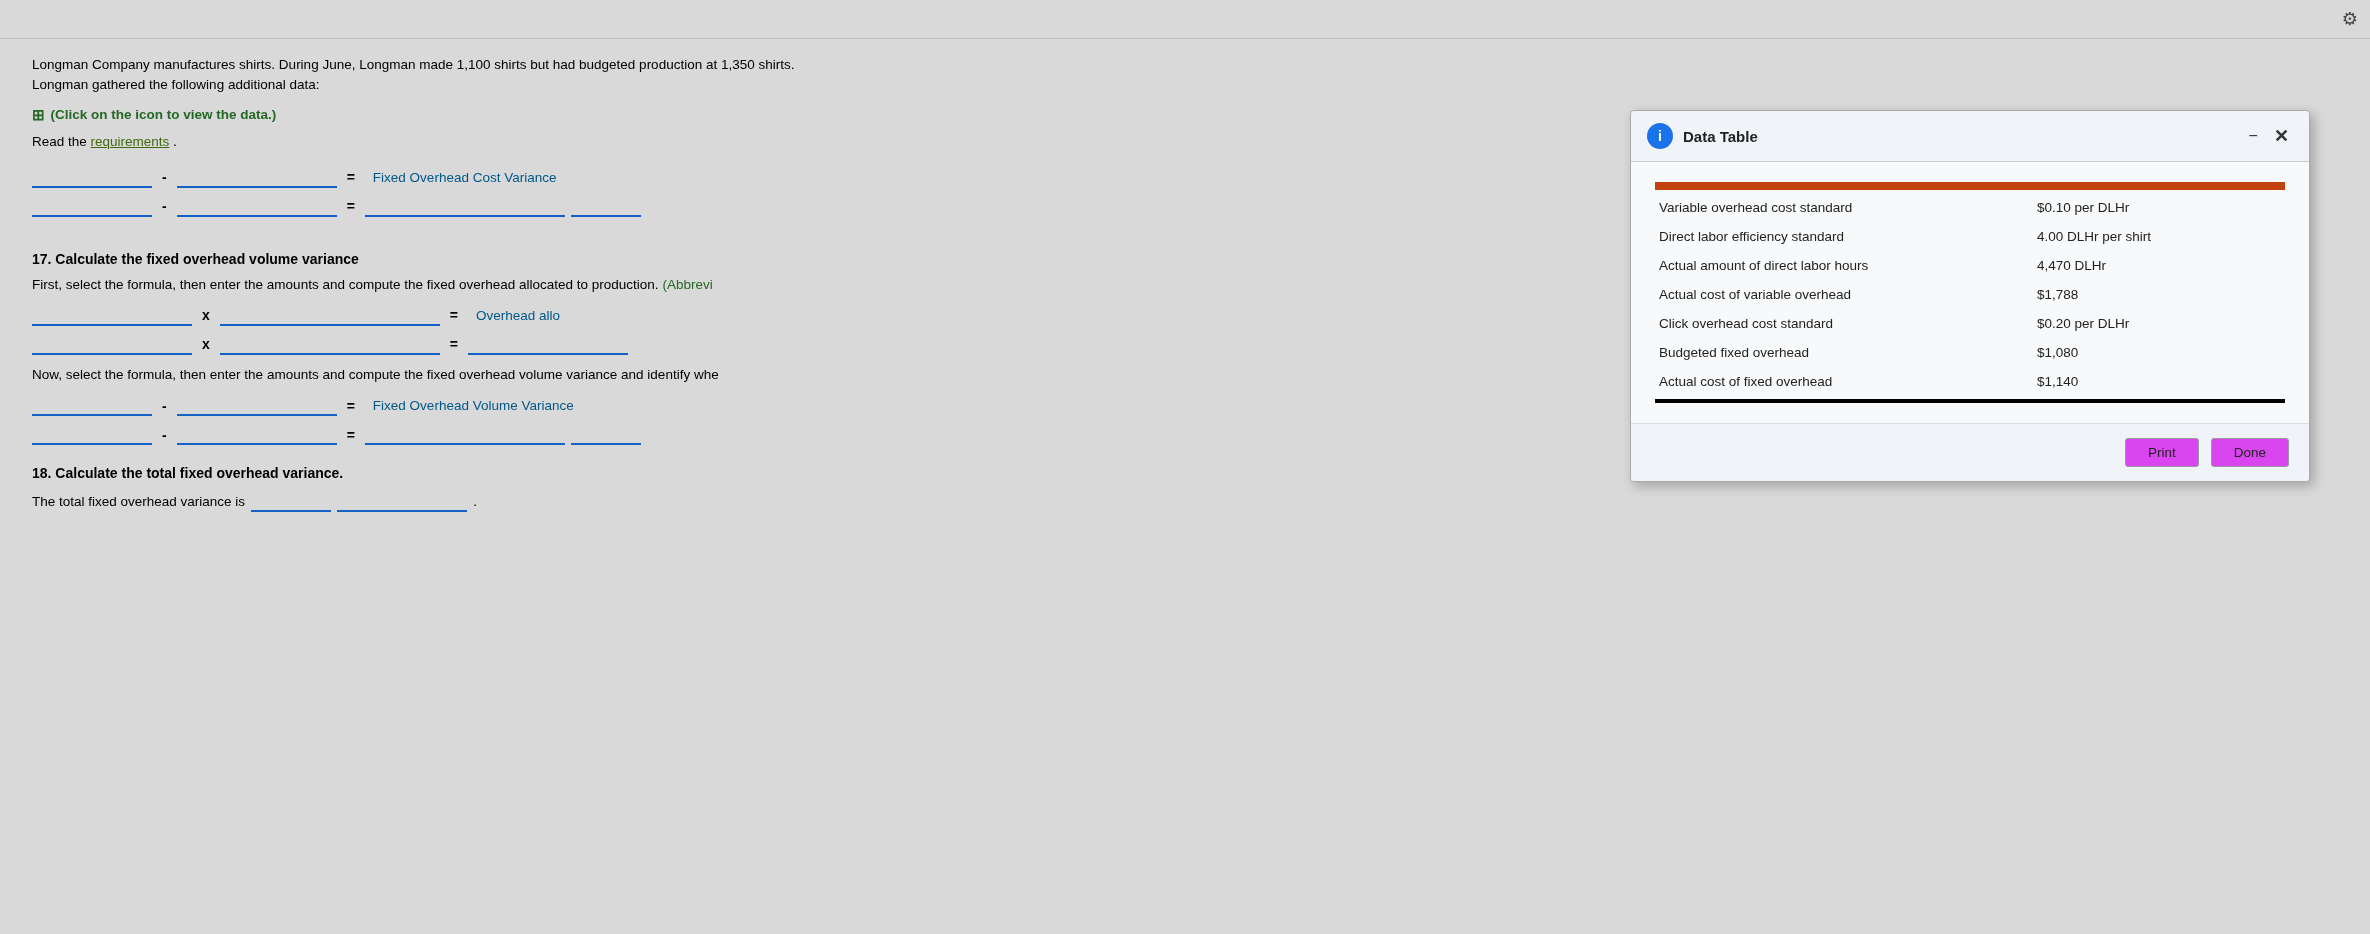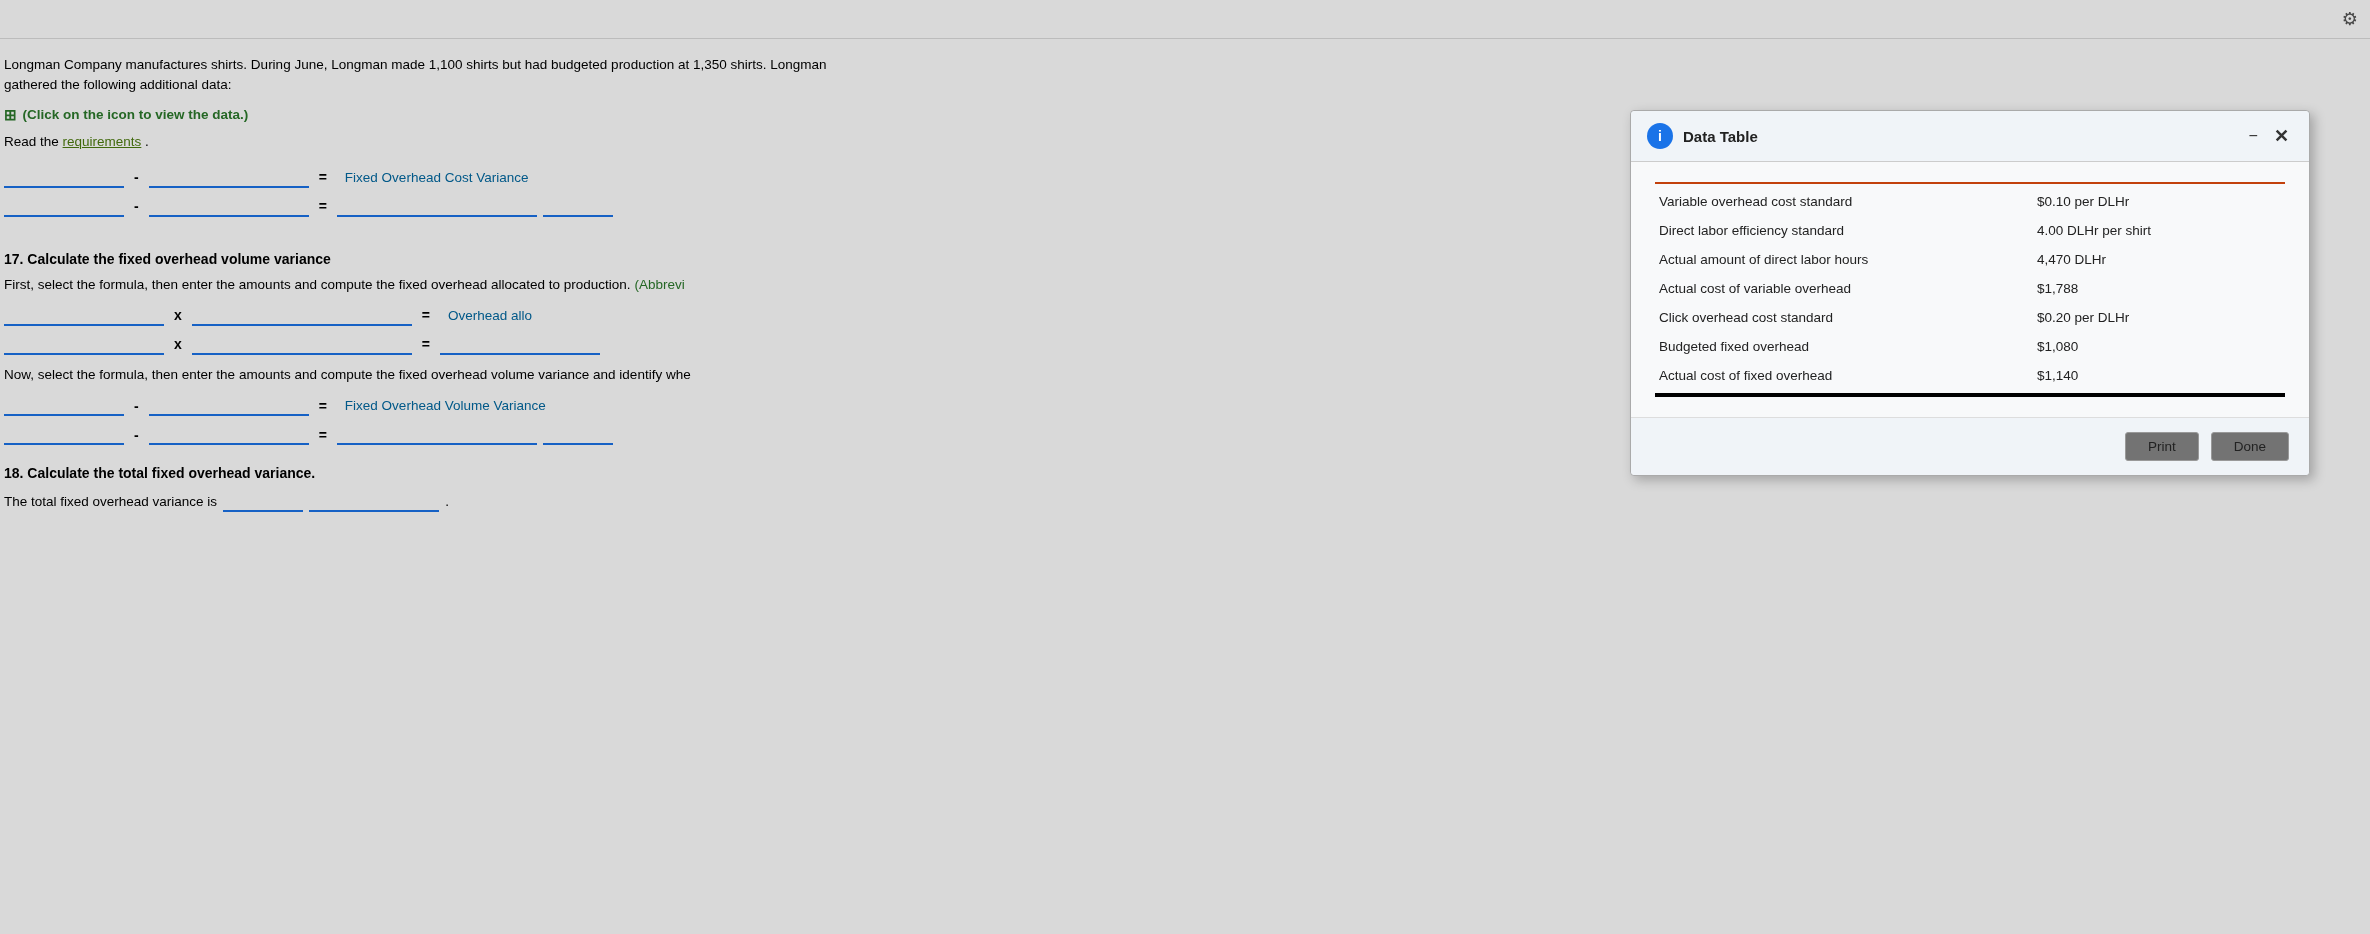--- a/index.html
+++ b/index.html
@@ -21,21 +21,21 @@
       border-bottom: 1px solid #ddd;
     }
     .gear-icon {
       font-size: 18px;
       color: #555;
       cursor: pointer;
     }
 
     
     .main-content {
-      padding: 16px 4px;
+      padding: 16px 32px;
       max-width: 860px;
     }
 
     .intro-text {
       font-size: 13.5px;
       margin-bottom: 10px;
       line-height: 1.5;
     }
 
     .data-link-row {
@@ -190,21 +190,21 @@
     .modal-body {
       padding: 20px 24px;
       background: #f8f9fa;
     }
 
     .data-table {
       width: 100%;
       border-collapse: collapse;
     }
     .data-table tr:first-child td {
-      border-top: 2px solid #c2410c;
+      border-top: 8px solid #c2410c;
       padding-top: 10px;
     }
     .data-table tr:last-child td {
       border-bottom: 4px solid #000000;
       padding-bottom: 10px;
     }
     .data-table td {
       padding: 7px 4px;
       font-size: 13.5px;
       color: #222;
@@ -222,21 +222,21 @@
       justify-content: flex-end;
       gap: 12px;
       padding: 14px 20px;
       background: #f0f4f8;
       border-top: 1px solid #ddd;
       border-radius: 0 0 4px 4px;
     }
     .modal-footer button {
       padding: 6px 22px;
       border: 1px solid #999;
-      background: #737373;
+      background: #d946ef;
       border-radius: 3px;
       cursor: pointer;
       font-size: 13.5px;
       color: #222;
     }
   </style>
 </head>
 <body>
 
 <div class="top-bar">

